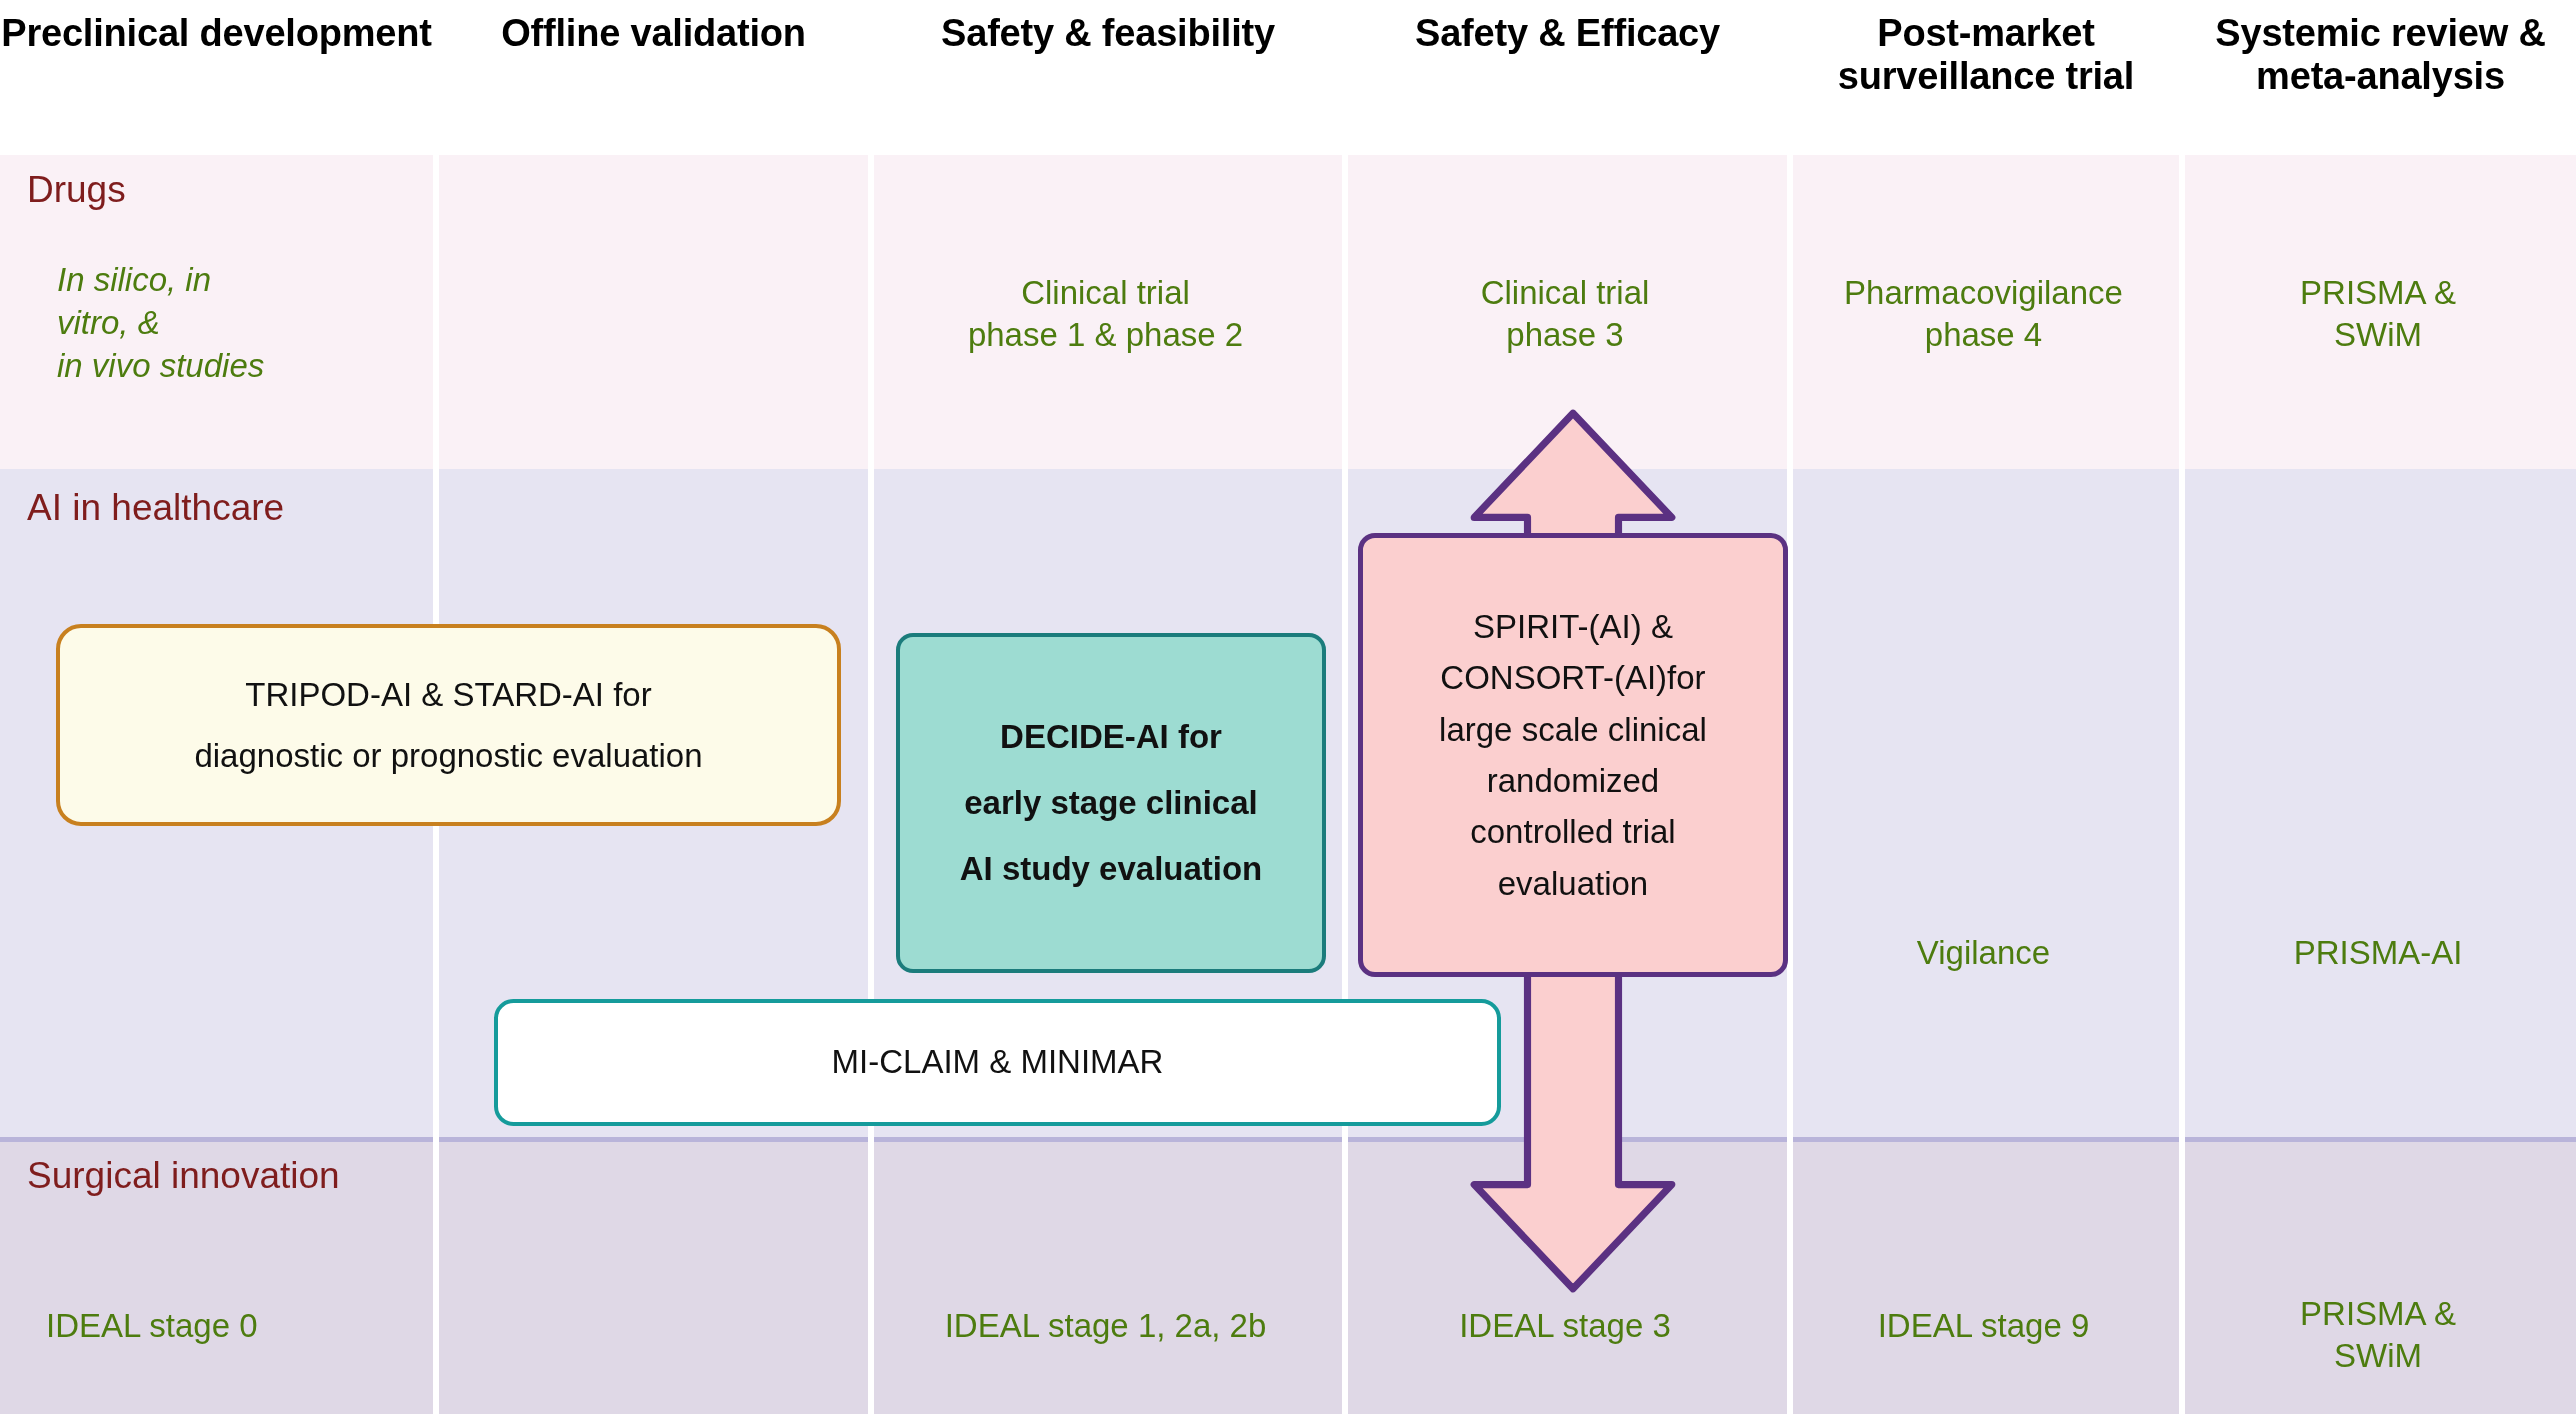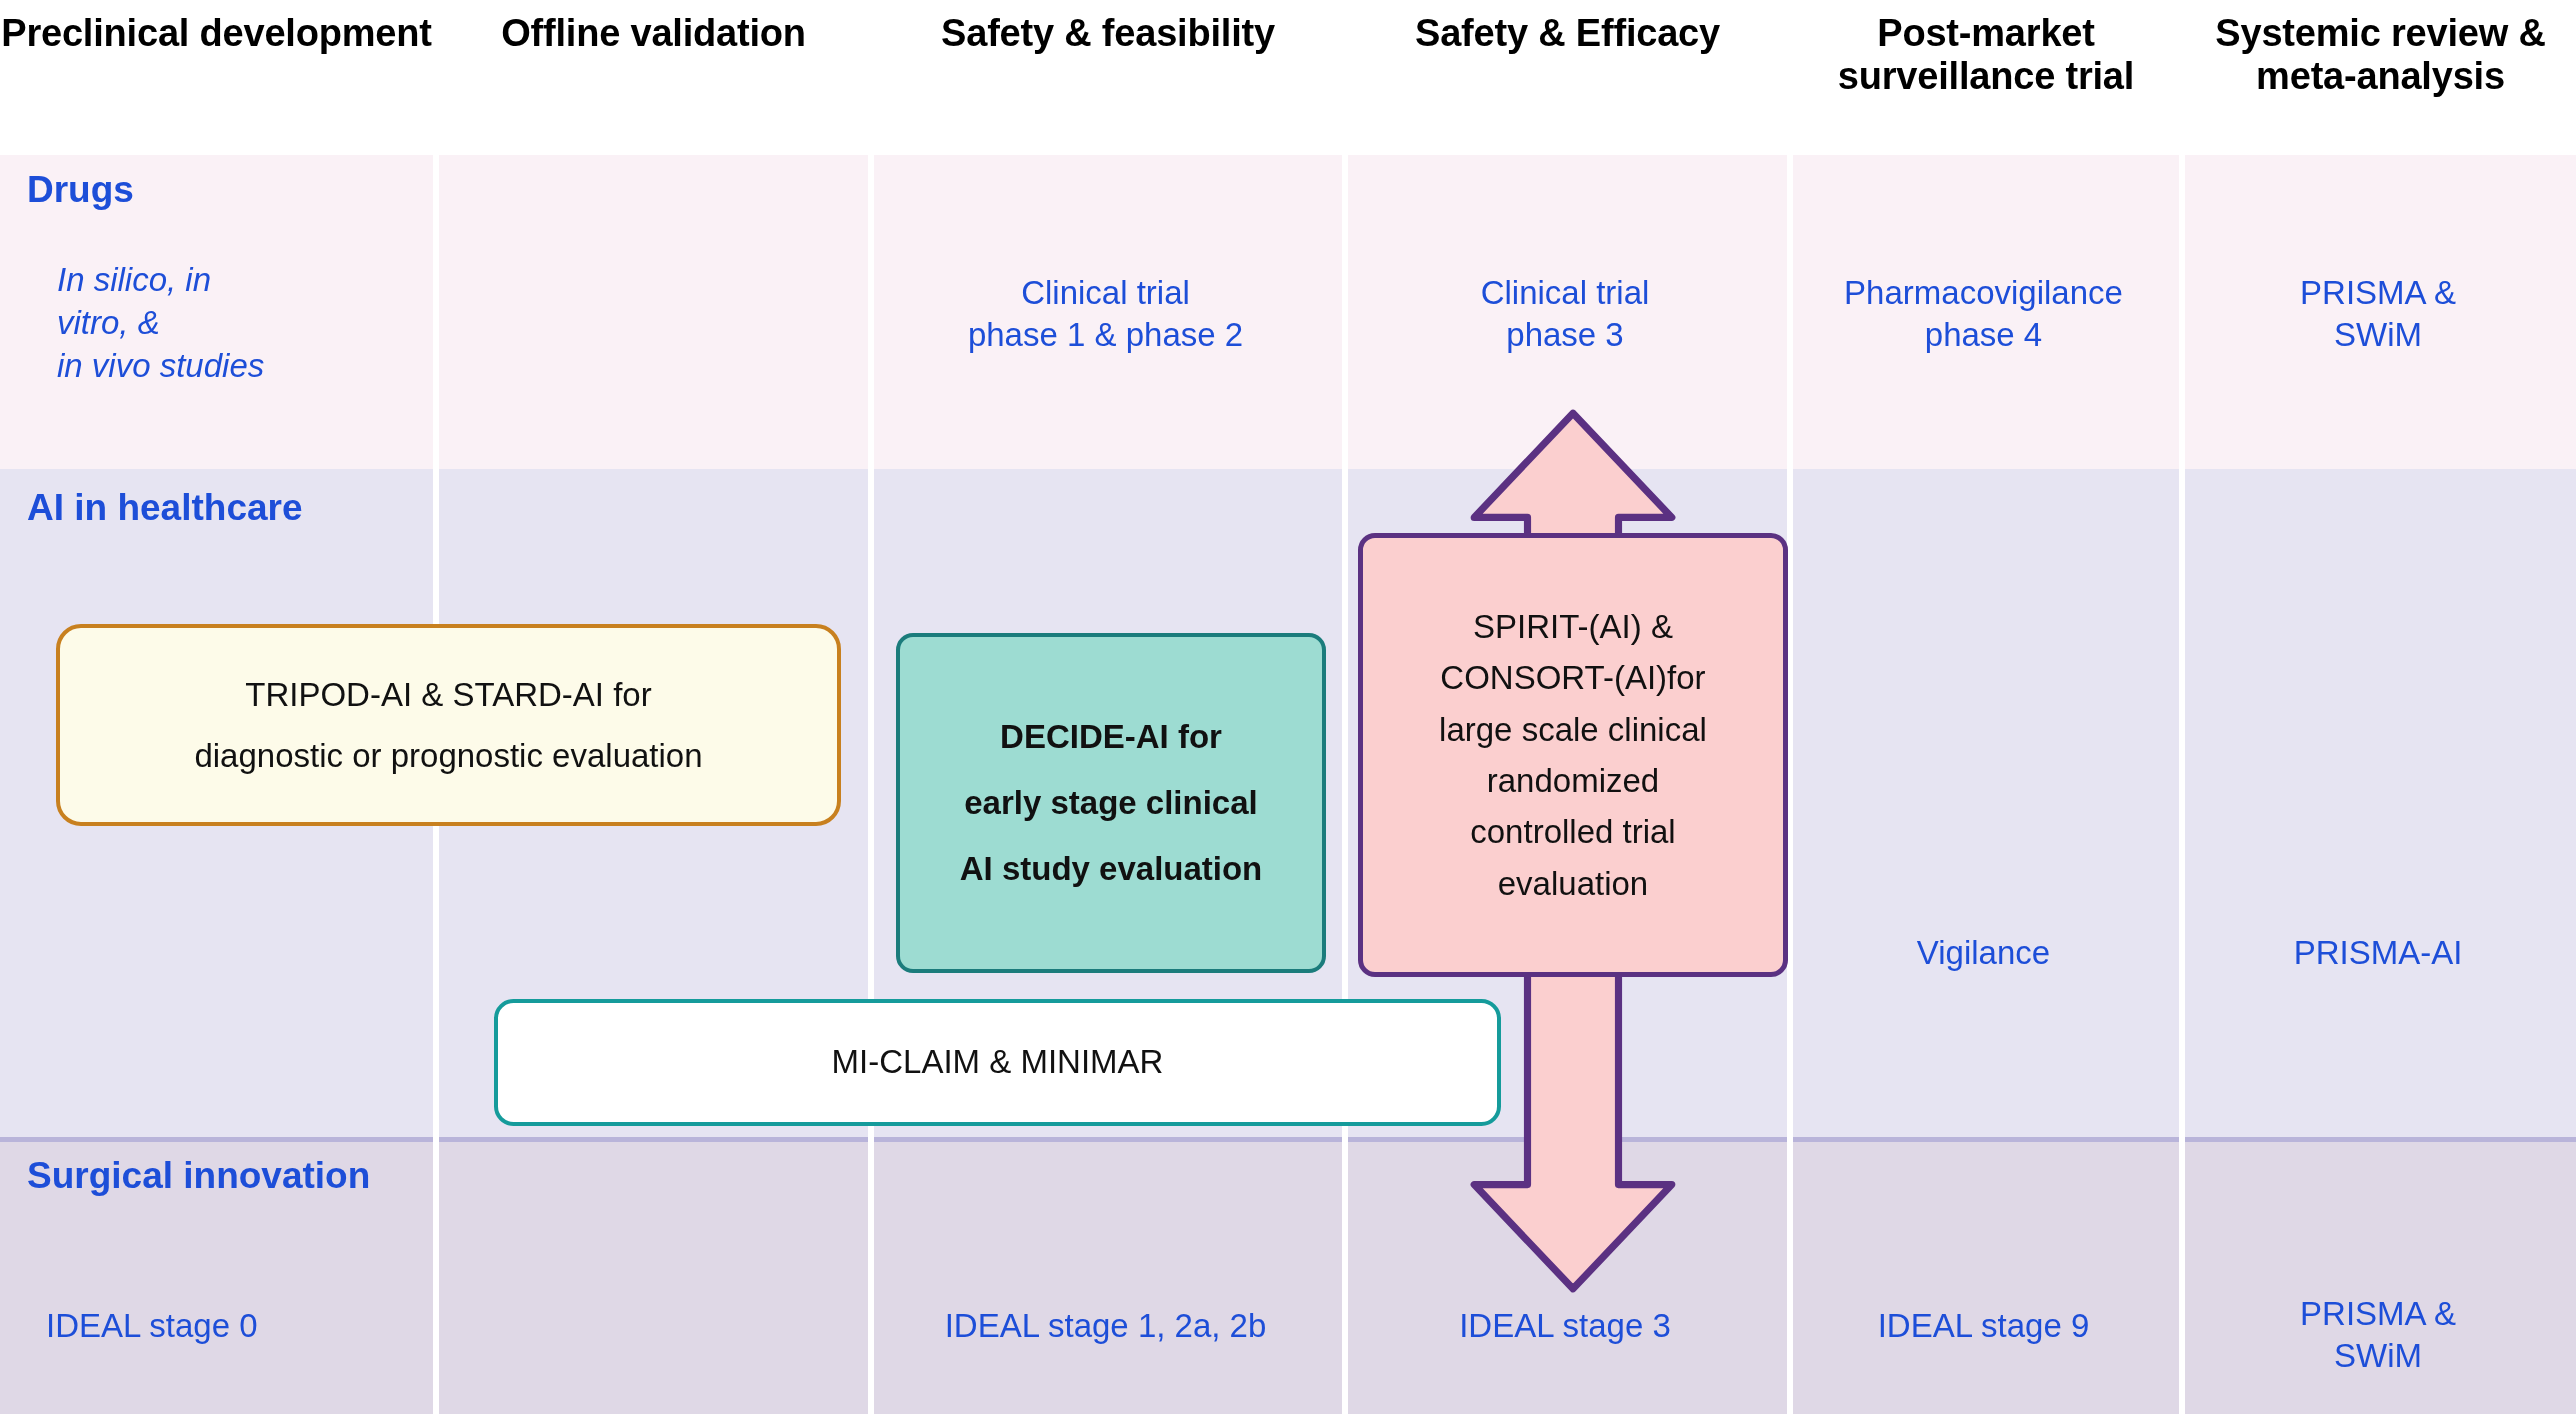--- a/index.html
+++ b/index.html
@@ -63,31 +63,31 @@
     top:0;
     width:5.9px;
     height:100%;
     background:#ffffff;
   }
 
   
   .rowlabel{
     position:absolute;
     font-size:37px;
-    font-weight:bold;
-    color:#1d4ed8;
+    font-weight:normal;
+    color:#7f1d1d;
     white-space:nowrap;
   }
 
   
   .celltext{
     position:absolute;
     text-align:center;
     font-size:33px;
-    color:#1d4ed8;
+    color:#4d7c0f;
     line-height:1.28;
     white-space:pre-line;
   }
   .celltext.italic{
     text-align:left;
     font-style:italic;
     line-height:1.3;
   }
   .celltext.left{ text-align:left; font-size:33px; }
 

